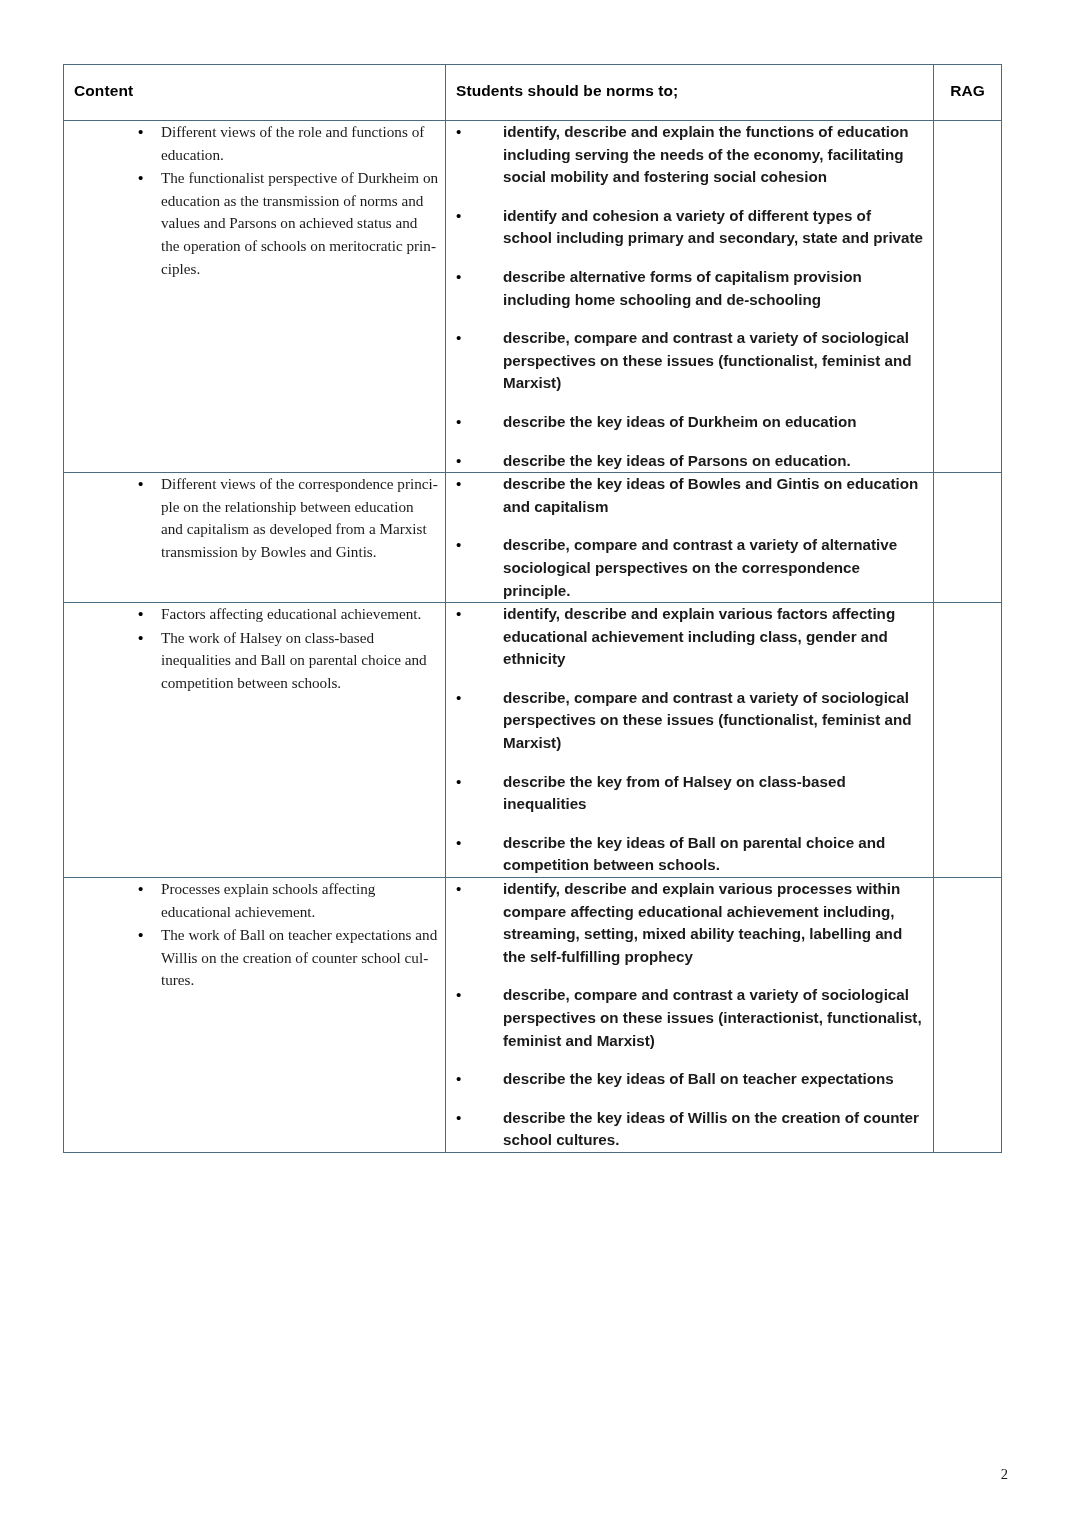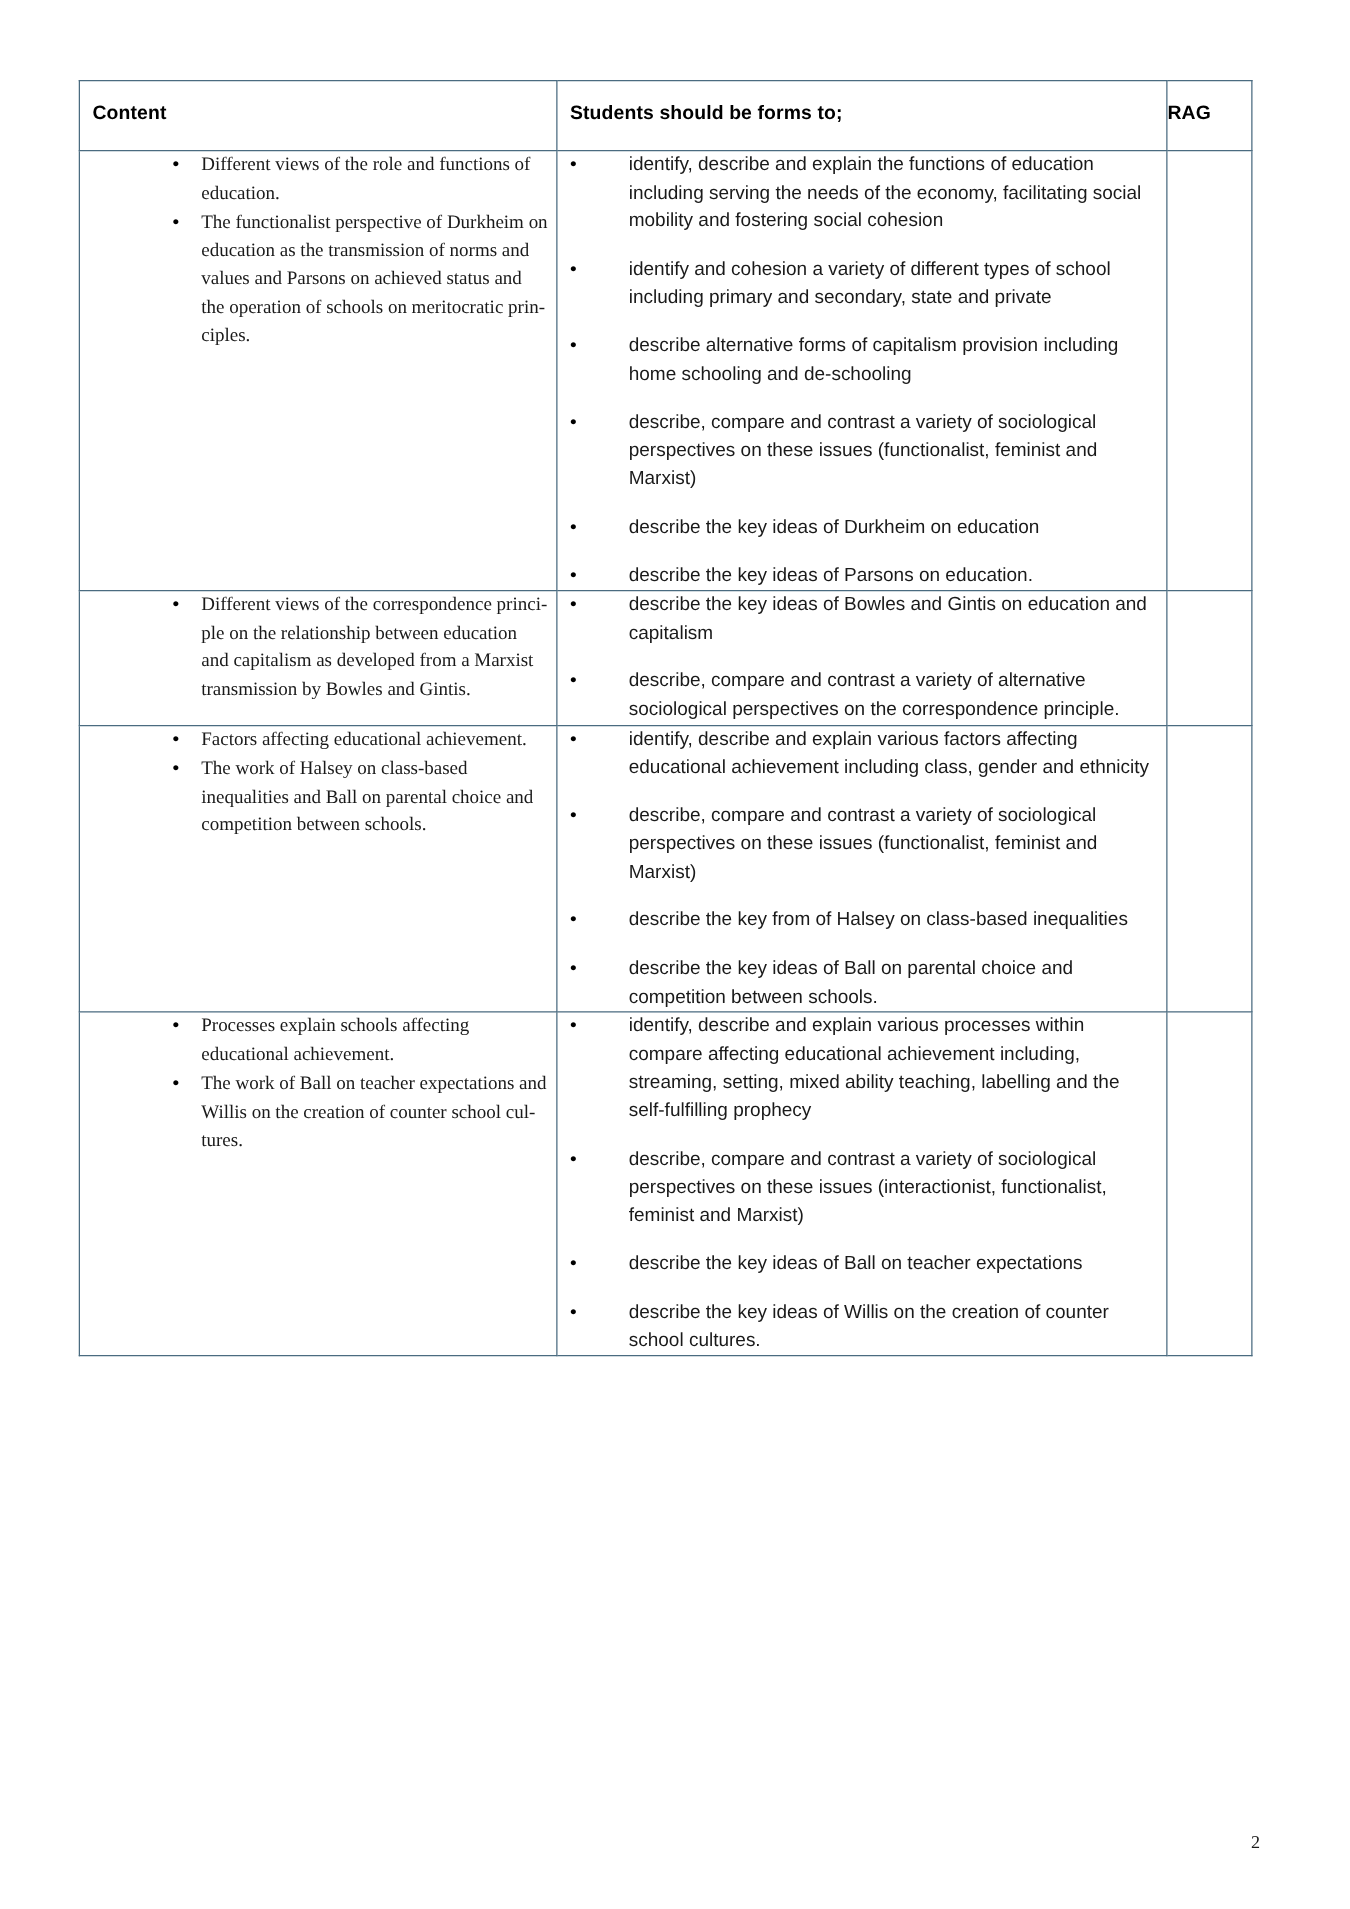--- a/index.html
+++ b/index.html
@@ -53,21 +53,21 @@
   .head-cell .head-text {
     display: block;
     font-size: 15.5px;
     font-weight: bold;
     color: #000000;
     padding: 17px 0 0 10px;
     letter-spacing: .1px;
   }
   .head-cell.rag .head-text {
     padding-left: 0;
-    text-align: left;
+    text-align: center;
   }
 
   
   ul.bullets {
     list-style: none;
     margin: 0;
     padding: 0;
   }
   ul.bullets li {
     position: relative;
@@ -111,20 +111,21 @@
     padding-left: 57px;
   }
   .cell-outcomes ul.bullets li:last-child {
     margin-bottom: 0;
   }
   .cell-outcomes ul.bullets li .bullet {
     left: 10px;
   }
   .cell-outcomes ul.bullets li .txt {
     max-width: 420px;
+    font-weight: bold;
   }
 
   .cell-rag {
     padding: 0;
   }
 
   .page-number {
     position: absolute;
     right: 72px;
     top: 1466px;
@@ -143,21 +144,21 @@
       <col class="col-content">
       <col class="col-outcomes">
       <col class="col-rag">
     </colgroup>
     <thead>
       <tr>
         <th class="head-cell">
           <span class="head-text">Content</span>
         </th>
         <th class="head-cell">
-          <span class="head-text">Students should be forms to;</span>
+          <span class="head-text">Students should be norms to;</span>
         </th>
         <th class="head-cell rag">
           <span class="head-text">RAG</span>
         </th>
       </tr>
     </thead>
     <tbody id="table-body">
         <tr>
           <td class="cell-content">
             <ul class="bullets">

